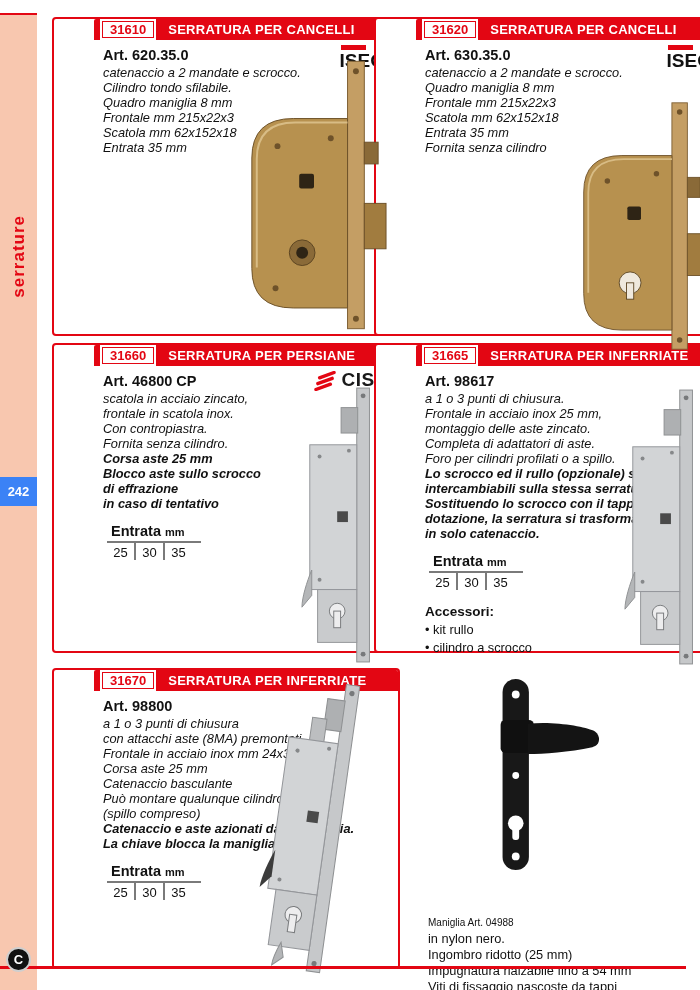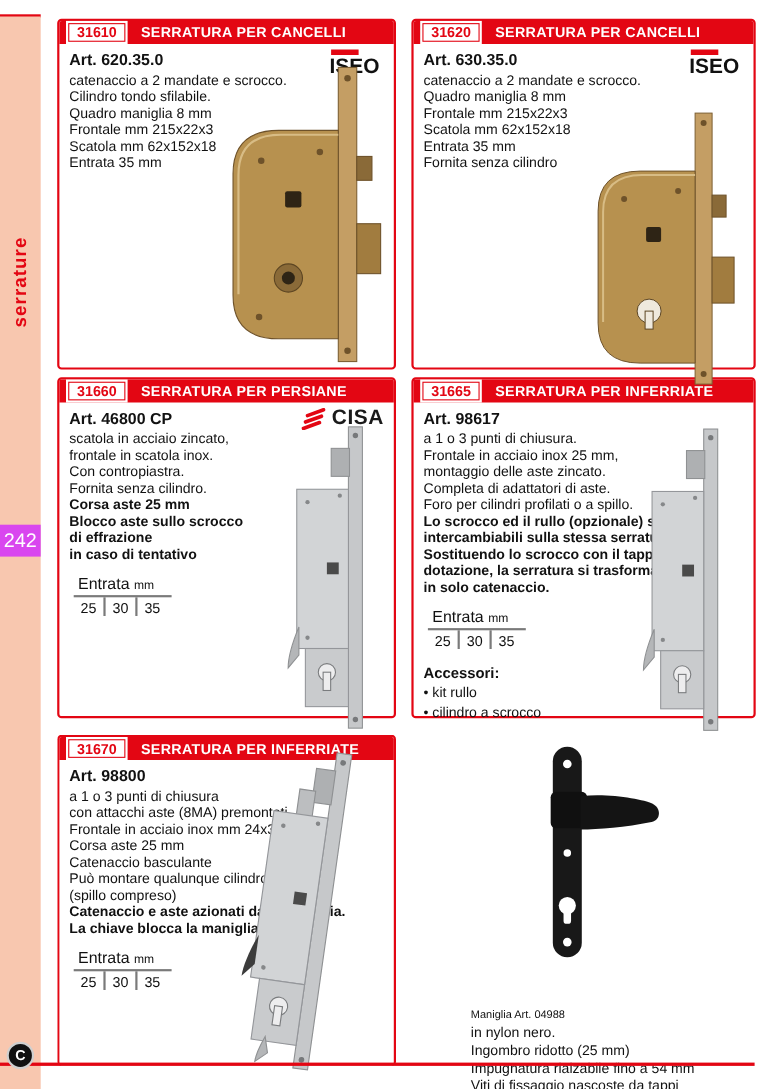--- a/index.html
+++ b/index.html
@@ -9,51 +9,51 @@
   }
   
   .sidebar{position:absolute;left:0;top:15px;width:37px;height:975px;background:#f8c7af;}
   .side-topline{position:absolute;left:0;top:13px;width:37px;height:3px;background:#e30613;}
   .vert-wrap{position:absolute;left:0;top:200px;width:37px;text-align:center;}
   .vert-wrap span{
     display:inline-block;writing-mode:vertical-rl;transform:rotate(180deg);
     color:#e30613;font-weight:bold;font-size:17px;letter-spacing:1px;
   }
   .pagebadge{
-    position:absolute;left:0;top:477px;width:37px;height:29px;background:#d946ef;
-    color:#fff;font-weight:normal;font-size:18px;display:flex;align-items:center;justify-content:center;
+    position:absolute;left:0;top:477px;width:37px;height:29px;background:#3b82f6;
+    color:#fff;font-weight:bold;font-size:13px;display:flex;align-items:center;justify-content:center;
   }
   .clogo{
     position:absolute;left:6px;top:947px;width:21px;height:21px;border-radius:50%;
     background:#111;border:2px solid #cfcfcf;color:#fff;font-weight:bold;font-size:13px;
     display:flex;align-items:center;justify-content:center;z-index:3;
   }
   .bottom-rule{position:absolute;left:0;top:966px;width:686px;height:3px;background:#e30613;z-index:2;}
 
   
-  .panel{position:absolute;border:2px solid #e30613;border-radius:4px;background:#fff;}
+  .panel{position:absolute;border:2px solid #e30613;border-radius:4px;background:#fff;padding-left:40px;}
   .p1{left:52px;top:17px;width:304px;height:315px;}
   .p2{left:374px;top:17px;width:309px;height:315px;}
   .p3{left:52px;top:343px;width:304px;height:306px;}
   .p4{left:374px;top:343px;width:309px;height:306px;}
   .p5{left:52px;top:668px;width:304px;height:299px;border-bottom:none;}
   .phead{height:21px;background:#e30613;border-radius:2px 2px 0 0;display:flex;align-items:center;}
   .idbox{
     background:#fff;color:#e30613;font-weight:bold;font-size:13px;line-height:15px;
     padding:0 7px;margin-left:8px;border:1px solid #e30613;box-shadow:0 0 0 2px #fff;
   }
   .ptitle{color:#fff;font-weight:bold;font-size:13px;margin-left:14px;letter-spacing:.3px;white-space:nowrap;}
   .pbody{position:relative;padding:6px 0 0 9px;font-size:12.8px;line-height:15px;}
   .art{font-weight:bold;font-size:14.5px;line-height:19px;}
-  .spec{white-space:nowrap;}
+  .spec{white-space:nowrap;font-style:italic;}
   .b{font-weight:bold;}
 
   
   .entrata{margin-top:13px;margin-left:4px;width:max-content;}
-  .e-head{border-bottom:2px solid #7a7a7a;padding:0 16px 1px 4px;font-size:14.5px;}
+  .e-head{border-bottom:2px solid #7a7a7a;padding:0 16px 1px 4px;font-size:14.5px;font-weight:bold;}
   .e-unit{font-size:11px;}
   .e-vals{display:flex;}
   .e-vals span{min-width:27px;text-align:center;font-size:13px;padding:2px 0 0 0;}
   .e-vals span + span{border-left:2px solid #7a7a7a;}
 
   
   .acc-title{font-weight:bold;font-size:13.5px;margin-top:14px;}
   .acc-item{margin-top:3px;}
   .acc-item::before{content:"• ";}
 

